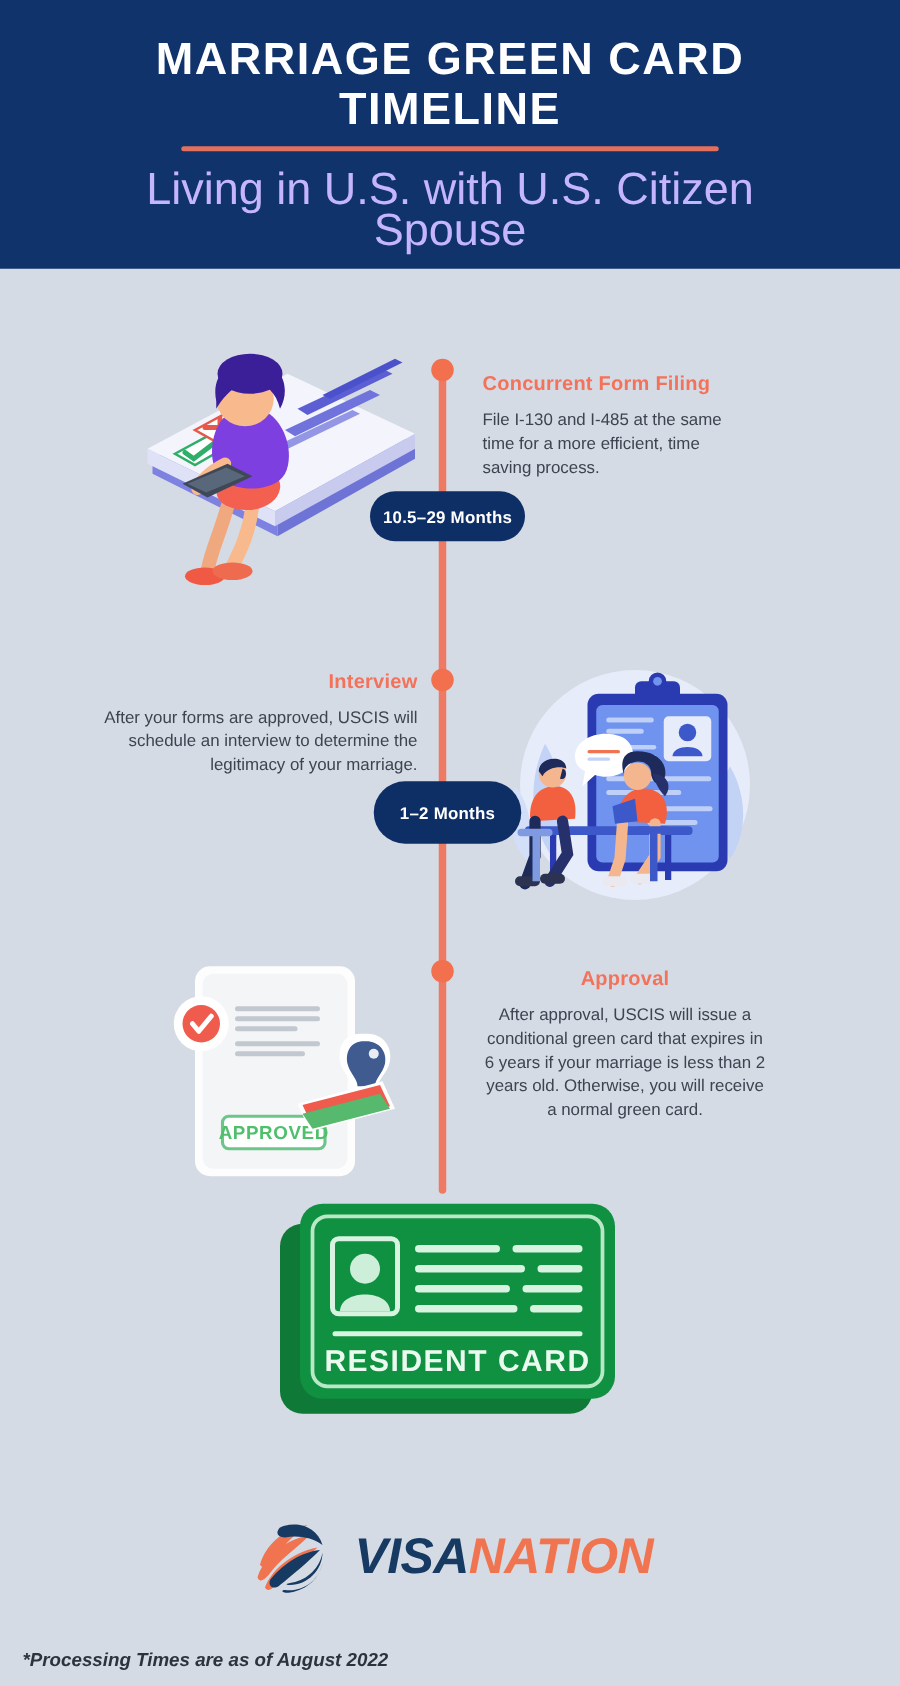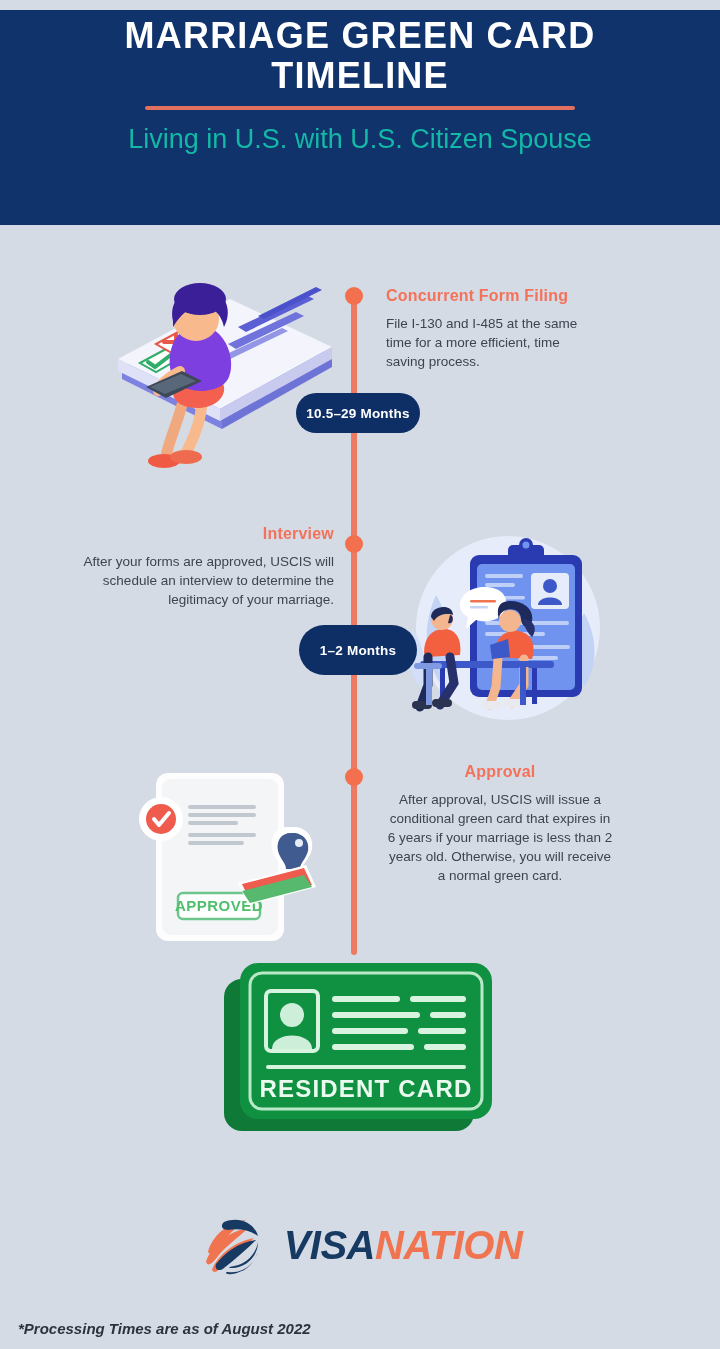--- a/index.html
+++ b/index.html
@@ -6,42 +6,42 @@
   body{
     width:720px;height:1349px;
     background:#d5dbe4;
     font-family:"Liberation Sans", sans-serif;
     overflow:hidden;
     position:relative;
   }
 
   
   .header{
-    position:absolute;left:0;top:10px;width:720px;height:215px;
+    position:absolute;left:0;top:0;width:720px;height:215px;
     background:#10336b;
     display:flex;flex-direction:column;align-items:center;justify-content:flex-start;
-    box-sizing:border-box;padding-top:6px;
+    box-sizing:border-box;padding-top:27px;
   }
   .header-title{
     color:#ffffff;
     font-weight:bold;
     font-size:36px;
     letter-spacing:1.2px;
     line-height:40px;
     text-align:center;
     text-transform:uppercase;
     font-stretch:condensed;
     width:560px;
   }
   .header-rule{
     width:430px;height:4px;background:#e2705e;margin-top:10px;border-radius:2px;
   }
   .header-sub{
-    color:#14b8a6;
-    font-size:27px;
+    color:#c4b5fd;
+    font-size:36px;
     line-height:33px;
     text-align:center;
     margin-top:13px;
     width:520px;
     font-weight:400;
   }
 
   
   .stage{
     position:absolute;left:0;top:215px;width:720px;height:1134px;
@@ -54,21 +54,21 @@
     position:absolute;width:18px;height:18px;border-radius:50%;
     background:#f2704e;left:345px;
   }
   .tl-dot.d1{top:72px;}
   .tl-dot.d2{top:320px;}
   .tl-dot.d3{top:553px;}
 
   
   .block{position:absolute;}
   .block h3{
-    margin:0 0 9px 0;
+    margin:12px 0 9px 0;
     font-size:16px;
     font-weight:bold;
     color:#f4715a;
     letter-spacing:.2px;
   }
   .block p{
     margin:0;
     font-size:13.5px;
     line-height:19px;
     color:#3d4450;

